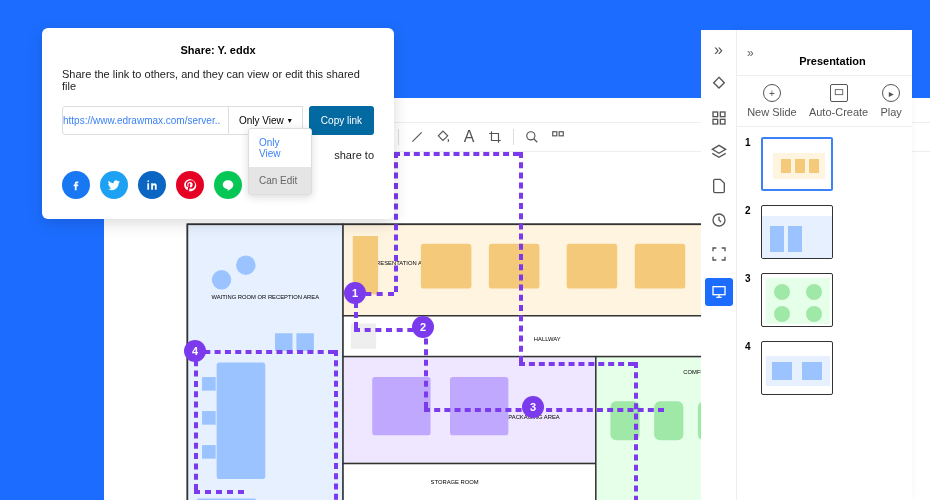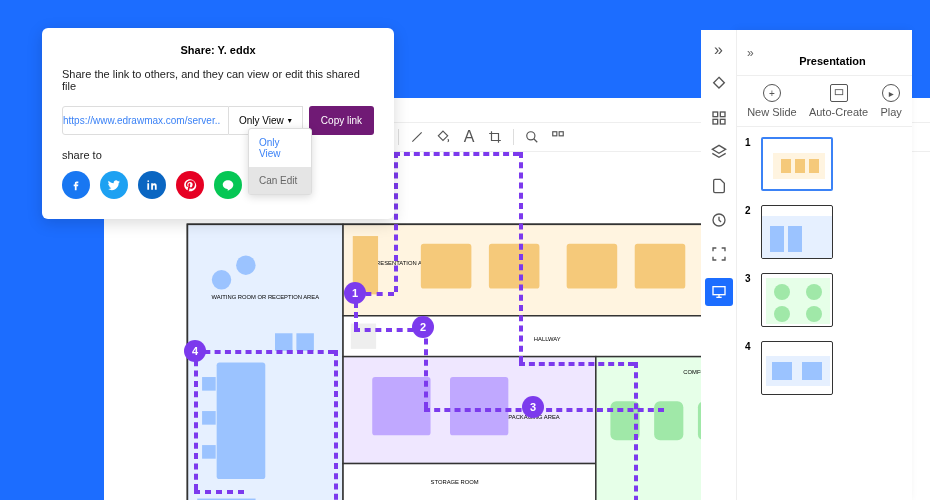--- a/index.html
+++ b/index.html
@@ -10,22 +10,22 @@
       position: absolute; top: 28px; left: 42px; width: 352px;
       background: #fff; border-radius: 6px; box-shadow: 0 4px 16px rgba(0,0,0,0.15);
       padding: 16px 20px 20px; z-index: 30;
     }
     .share-title { text-align: center; font-size: 11px; font-weight: bold; margin-bottom: 12px; }
     .share-desc { font-size: 11px; margin-bottom: 14px; color: #222; }
     .share-row { display: flex; align-items: center; gap: 0; margin-bottom: 14px; }
     .share-url { flex: 1; border: 1px solid #ddd; border-radius: 3px 0 0 3px; padding: 8px 0; font-size: 10px; color: #3b82f6; min-width: 0; overflow: hidden; text-overflow: ellipsis; white-space: nowrap; }
     .share-perm { border: 1px solid #ddd; border-left: none; padding: 8px 10px; font-size: 10px; display: flex; align-items: center; gap: 4px; cursor: pointer; }
     .share-perm::after { content: "▾"; font-size: 8px; }
-    .copy-btn { background: #701a75; color: #fff; border: none; padding: 9px 12px; font-size: 10px; border-radius: 3px; margin-left: 6px; cursor: pointer; }
-    .share-to { font-size: 11px; margin-bottom: 10px; color: #222; }
+    .copy-btn { background: #0369a1; color: #fff; border: none; padding: 9px 12px; font-size: 10px; border-radius: 3px; margin-left: 6px; cursor: pointer; }
+    .share-to { font-size: 11px; margin-bottom: 10px; color: #222; text-align: right; }
     .social-row { display: flex; gap: 10px; }
     .social { width: 28px; height: 28px; border-radius: 50%; display: flex; align-items: center; justify-content: center; cursor: pointer; }
     .social svg { width: 14px; height: 14px; fill: #fff; }
     .sb-fb { background: #1877f2; }
     .sb-tw { background: #1da1f2; }
     .sb-li { background: #0a66c2; }
     .sb-pi { background: #e60023; }
     .sb-ln { background: #06c755; }
     
     .perm-dropdown {

